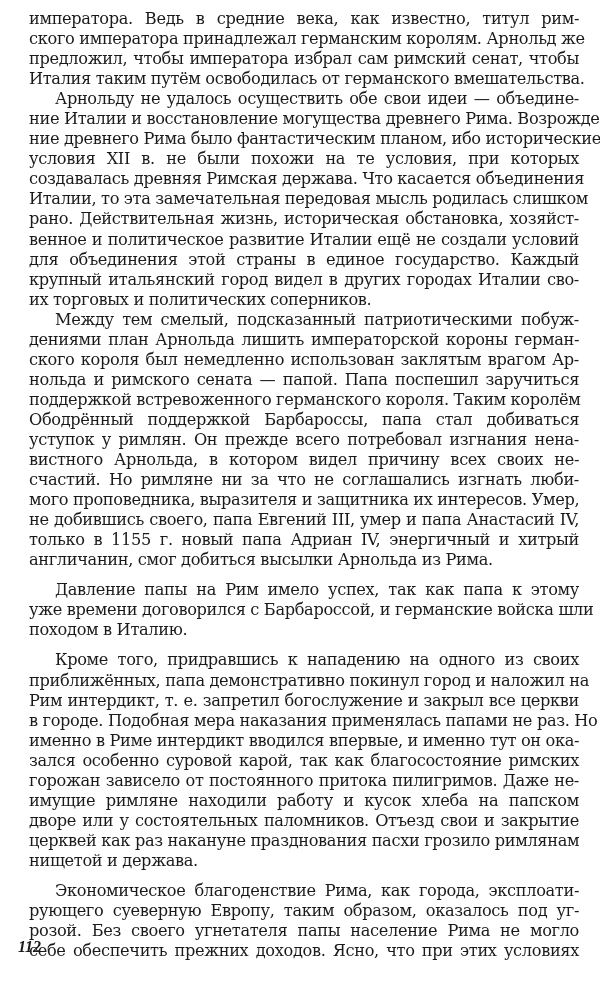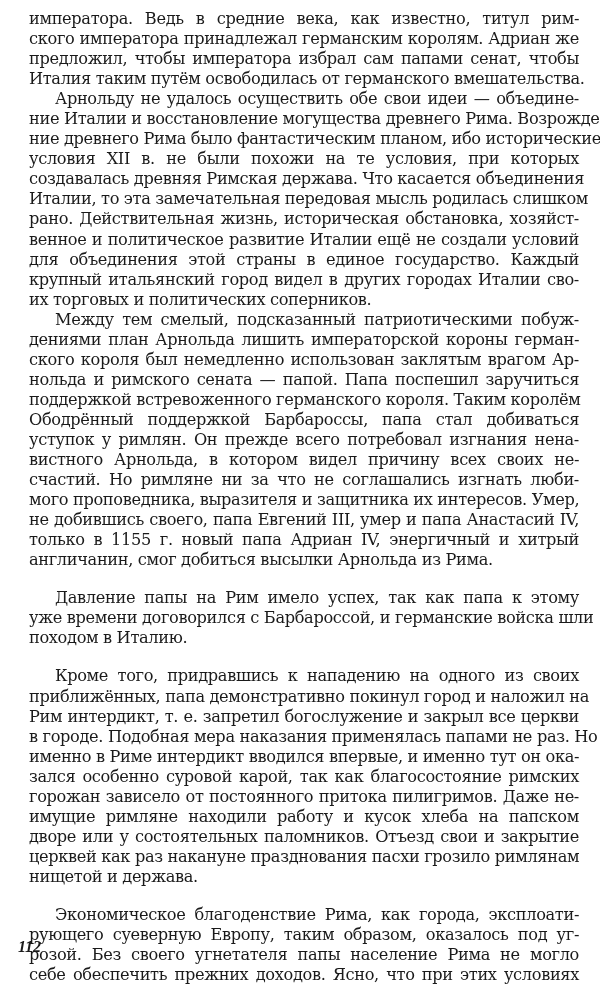--- a/index.html
+++ b/index.html
@@ -12,35 +12,35 @@
     font-family: "DejaVu Serif", "Liberation Serif", serif;
     font-size: 16.2px; line-height: 20.05px;
   }
   .line {
     display: block; height: 20.05px; white-space: nowrap;
     text-align: justify; text-align-last: justify;
     letter-spacing: -0.35px;
   }
   .line.last { text-align-last: left; }
   .line.indent { padding-left: 26px; }
-  .line.gap { margin-top: 18px; }
+  .line.gap { margin-top: 10px; }
   .page-number {
     position: absolute; left: 18px; top: 938px;
     font-family: "Liberation Serif", serif; font-style: italic; font-weight: bold;
     font-size: 16px;
   }
 </style>
 </head>
 <body>
 
 <div class="page" id="page">
     <div>
       <span class="line">императора. Ведь в средние века, как известно, титул рим-</span>
-      <span class="line">ского императора принадлежал германским королям. Адриан же</span>
-      <span class="line">предложил, чтобы императора избрал сам папами сенат, чтобы</span>
+      <span class="line">ского императора принадлежал германским королям. Арнольд же</span>
+      <span class="line">предложил, чтобы императора избрал сам римский сенат, чтобы</span>
       <span class="line last">Италия таким путём освободилась от германского вмешательства.</span>
     </div>
     <div>
       <span class="line indent">Арнольду не удалось осуществить обе свои идеи — объедине-</span>
       <span class="line">ние Италии и восстановление могущества древнего Рима. Возрожде-</span>
       <span class="line">ние древнего Рима было фантастическим планом, ибо исторические</span>
       <span class="line">условия XII в. не были похожи на те условия, при которых</span>
       <span class="line">создавалась древняя Римская держава. Что касается объединения</span>
       <span class="line">Италии, то эта замечательная передовая мысль родилась слишком</span>
       <span class="line">рано. Действительная жизнь, историческая обстановка, хозяйст-</span>

